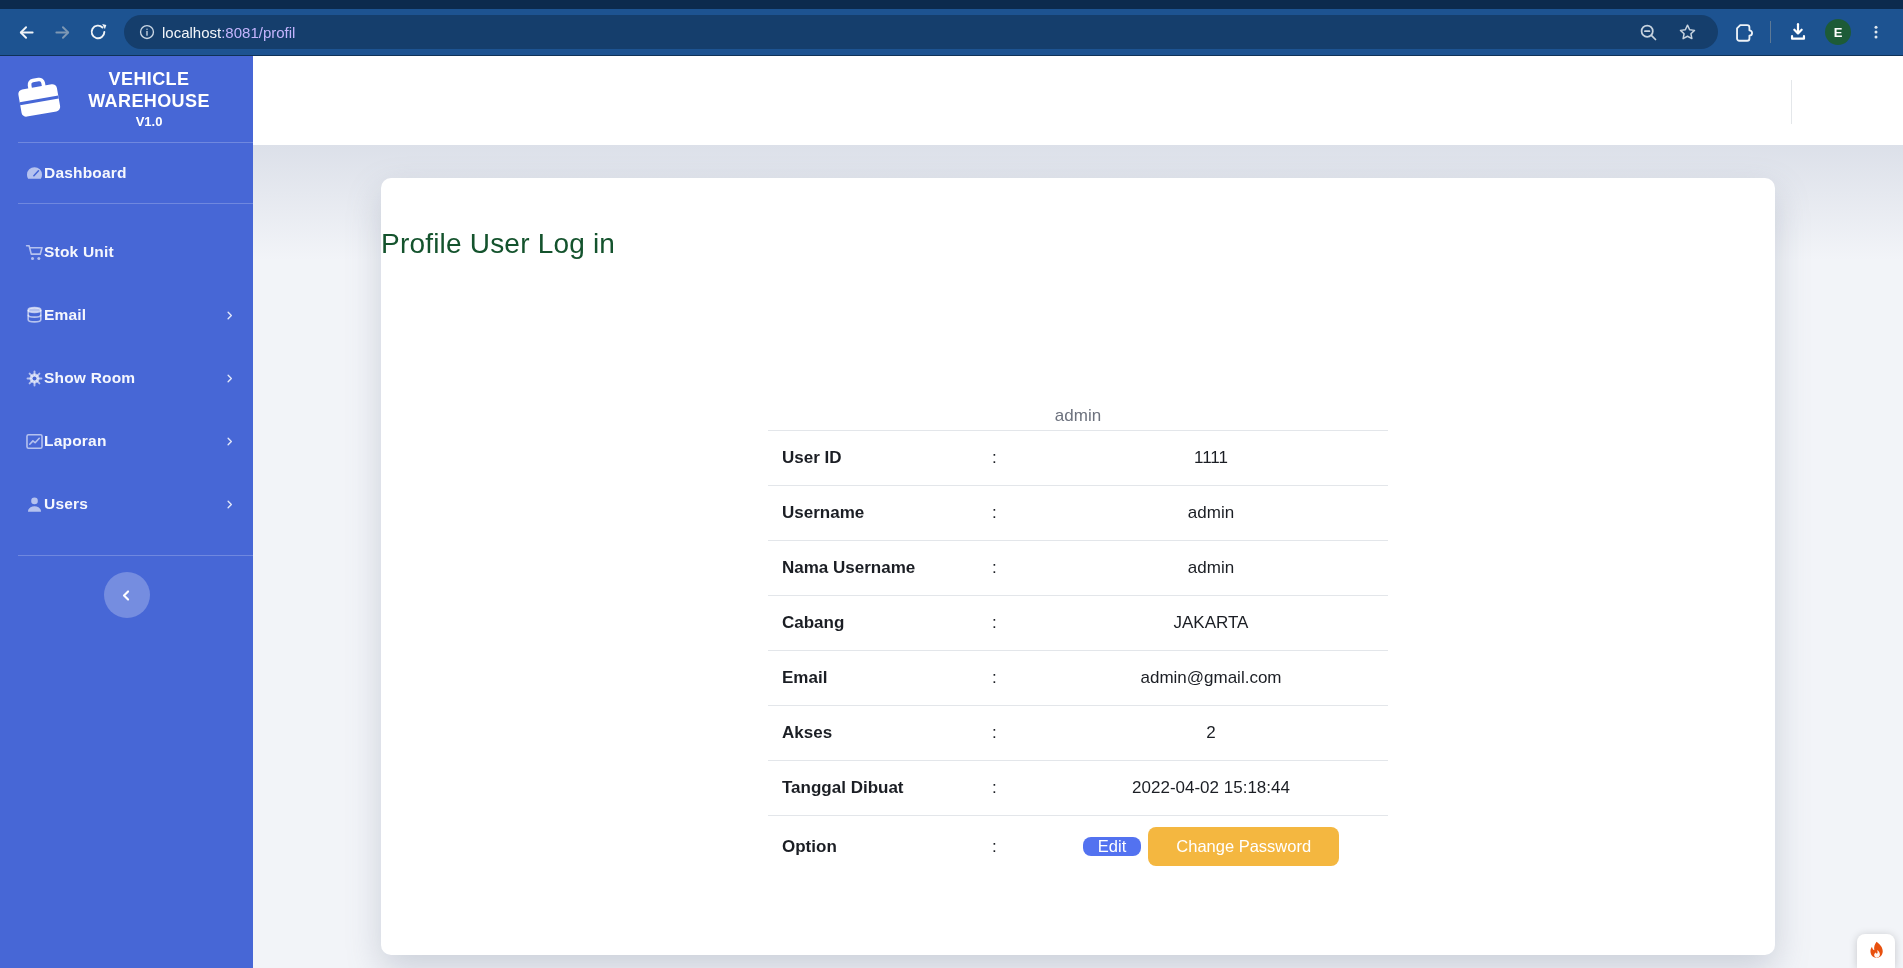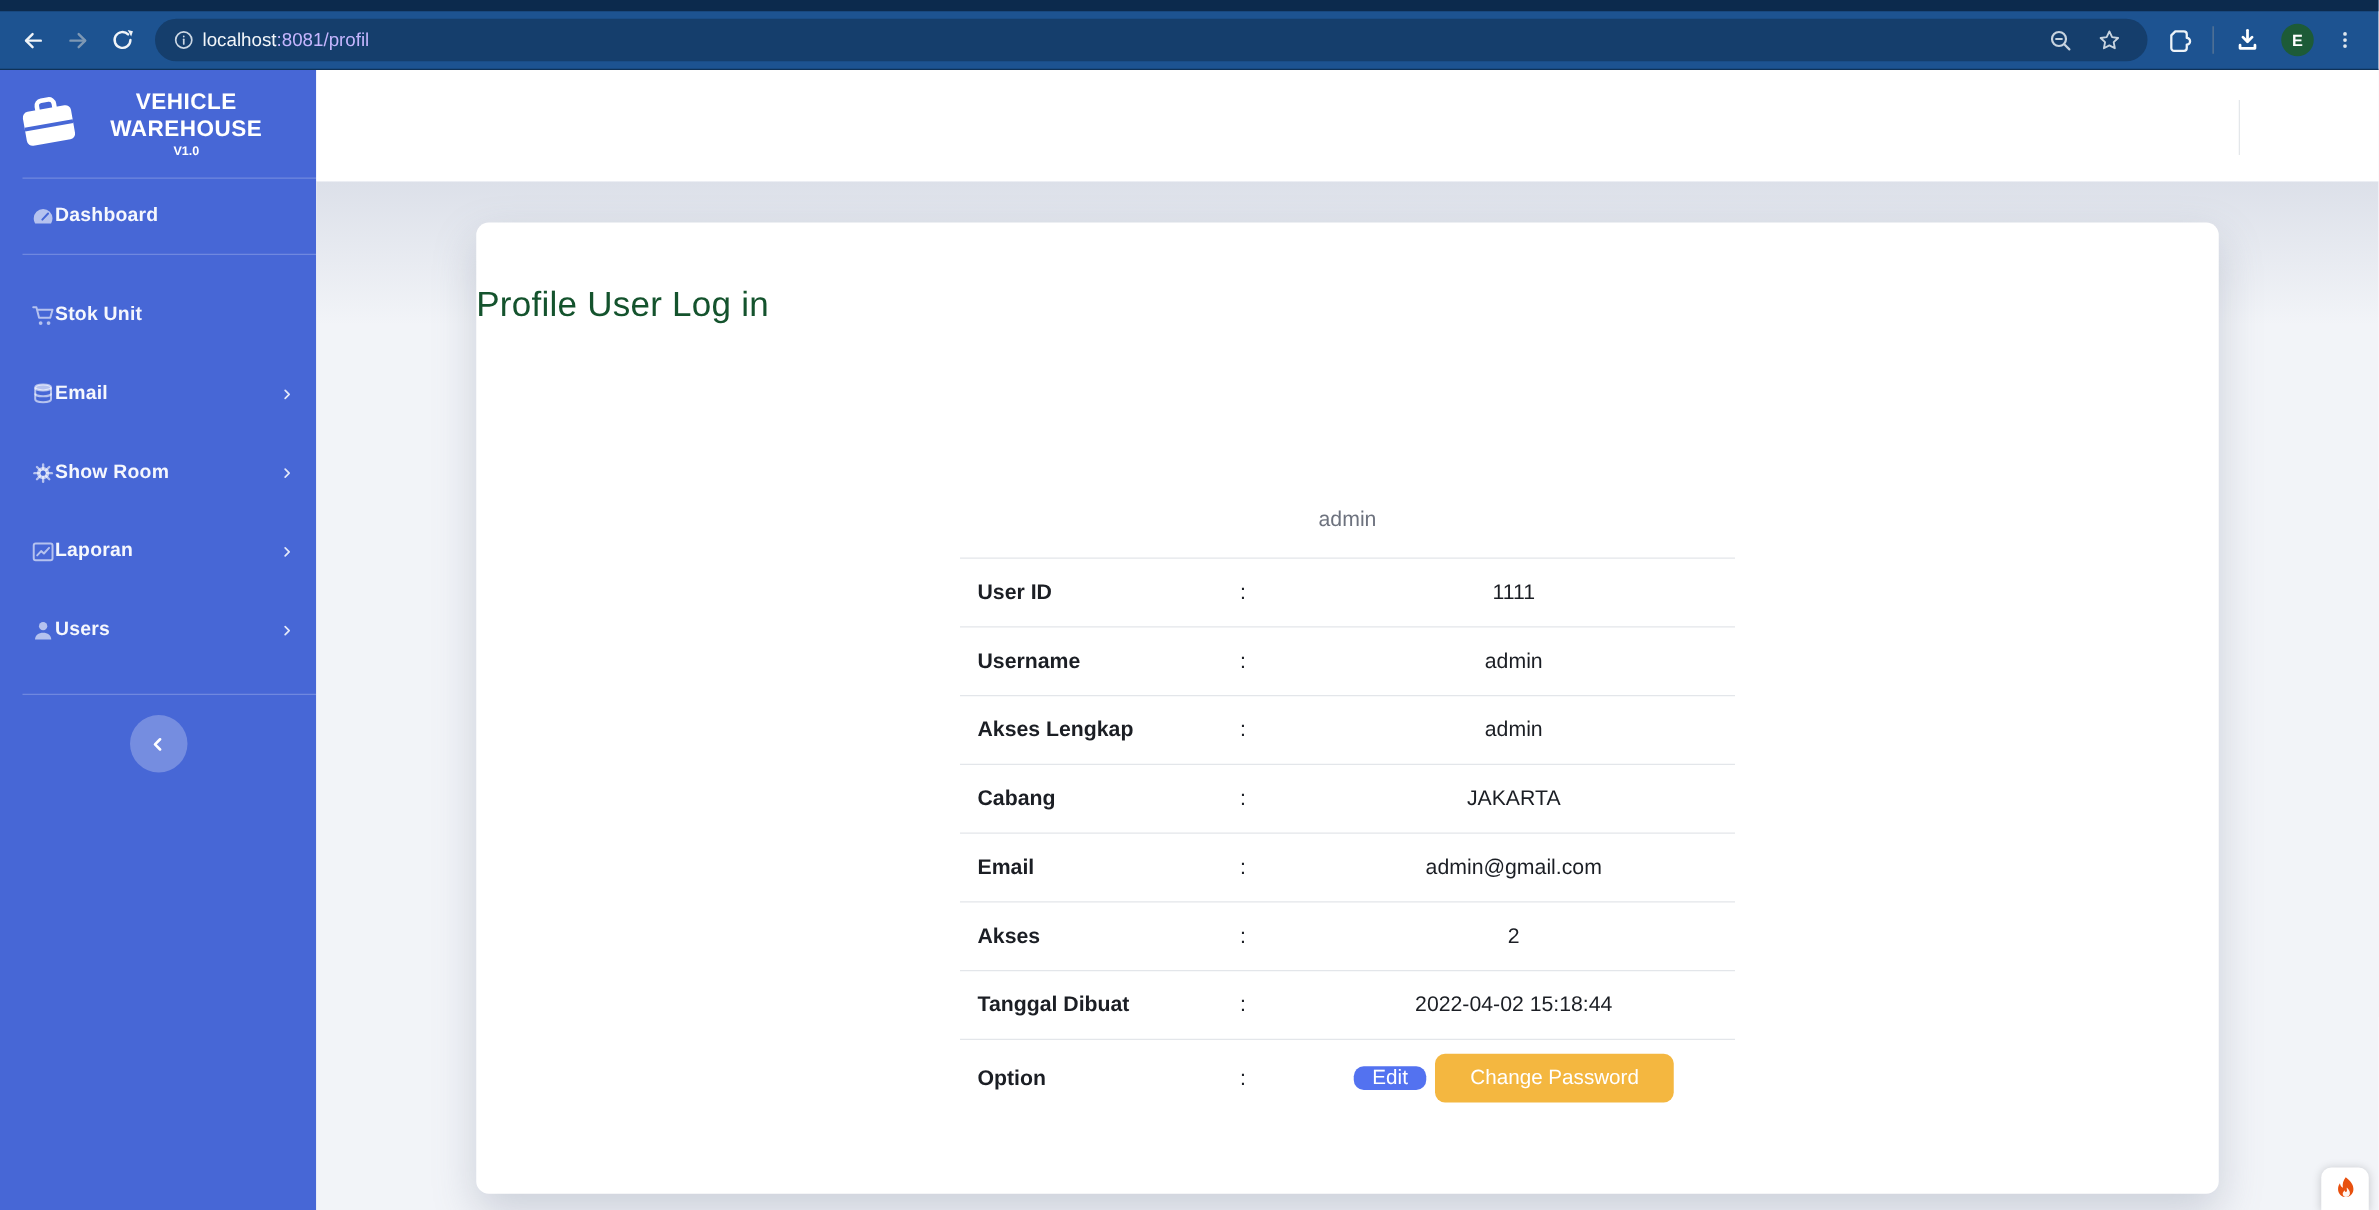--- a/index.html
+++ b/index.html
@@ -26,21 +26,21 @@
   .profile-badge{width:26px;height:26px;border-radius:50%;background:var(--profile-badge);color:#fff;font-size:13px;font-weight:700;display:flex;align-items:center;justify-content:center;cursor:pointer}
   .icon-btn{border:none;background:transparent;display:flex;align-items:center;justify-content:center;cursor:pointer;padding:0}
 
   
   .app{position:absolute;top:56px;left:0;right:0;bottom:0;display:flex}
   .sidebar{width:253px;flex-shrink:0;background:var(--sidebar);display:flex;flex-direction:column}
   .brand{height:86px;display:flex;align-items:center;padding-left:16px}
   .brand-icon{transform:rotate(-10deg);margin-right:8px;flex-shrink:0}
   .brand-text{width:158px;text-align:center;color:#fff;line-height:1.25}
   .brand-line{font-size:18px;font-weight:800;letter-spacing:.4px}
-  .brand-ver{font-size:10px;font-weight:800;margin-top:1px}
+  .brand-ver{font-size:13px;font-weight:800;margin-top:1px}
   .sb-divider{height:1px;background:rgba(255,255,255,.22);margin-left:18px}
   .menu-top{padding:8px 0}
   .menu{padding:26px 0 10px}
   .menu-item{height:44px;display:flex;align-items:center;padding:0 18px 0 24px;cursor:pointer}
   .menu .menu-item{margin-bottom:19px}
   .mi-icon{width:20px;display:flex;justify-content:center;color:rgba(255,255,255,.6);flex-shrink:0}
   .mi-label{font-size:15.5px;font-weight:600;color:rgba(255,255,255,.95);letter-spacing:.2px}
   .mi-chev{margin-left:auto;color:rgba(255,255,255,.85);display:flex}
   .collapse-wrap{margin-top:16px;display:flex;justify-content:center}
   .collapse-btn{width:46px;height:46px;border-radius:50%;border:none;background:rgba(255,255,255,.25);display:flex;align-items:center;justify-content:center;cursor:pointer}
@@ -51,21 +51,21 @@
   .topbar-avatar{position:absolute;right:37px;top:27px;width:40px;height:40px;cursor:pointer}
   .content{flex:1;position:relative;background:#f2f4f8;overflow:hidden}
   .content::before{content:"";position:absolute;top:0;left:0;right:0;height:115px;background:linear-gradient(#dce0e9,rgba(242,244,248,0))}
 
   
   .card{position:relative;width:1394px;height:777px;margin:33px auto 0;background:#fff;border-radius:10px;
         box-shadow:0 14px 34px rgba(105,115,140,.28);padding-top:50px}
   .card-title{text-align:left;font-size:28px;font-weight:500;color:#14532d;letter-spacing:.2px}
   .card-avatar{width:112px;height:112px;margin:30px auto 0}
   .avatar-caption{text-align:center;font-size:17px;color:#6d727e;margin-top:4px}
-  .ptable{width:620px;margin:20px auto 0}
+  .ptable{width:620px;margin:4px auto 0}
   .prow{display:grid;grid-template-columns:224px 42px 1fr;align-items:center;min-height:55px;border-top:1px solid #e3e6ea;font-size:17px;color:#1b1e24}
   .prow .lbl{font-weight:700;padding-left:14px}
   .prow .val{text-align:center}
   .prow.option{padding:11px 0}
   .btns{display:flex;justify-content:center;align-items:center;gap:7px}
   .btn{border:none;border-radius:8px;color:#fff;font-size:16.5px;font-family:inherit;padding:0 15px;cursor:pointer}
   .btn.edit{background:var(--btn-edit)}
   .btn.cp{background:var(--btn-cp);padding:10px 28px}
 
   
@@ -308,21 +308,21 @@
               <span class="lbl">User ID</span>
               <span class="sep">:</span>
               <span class="val">1111</span>
             </div>
             <div class="prow">
               <span class="lbl">Username</span>
               <span class="sep">:</span>
               <span class="val">admin</span>
             </div>
             <div class="prow">
-              <span class="lbl">Akses Lengkap</span>
+              <span class="lbl">Nama Username</span>
               <span class="sep">:</span>
               <span class="val">admin</span>
             </div>
             <div class="prow">
               <span class="lbl">Cabang</span>
               <span class="sep">:</span>
               <span class="val">JAKARTA</span>
             </div>
             <div class="prow">
               <span class="lbl">Email</span>

